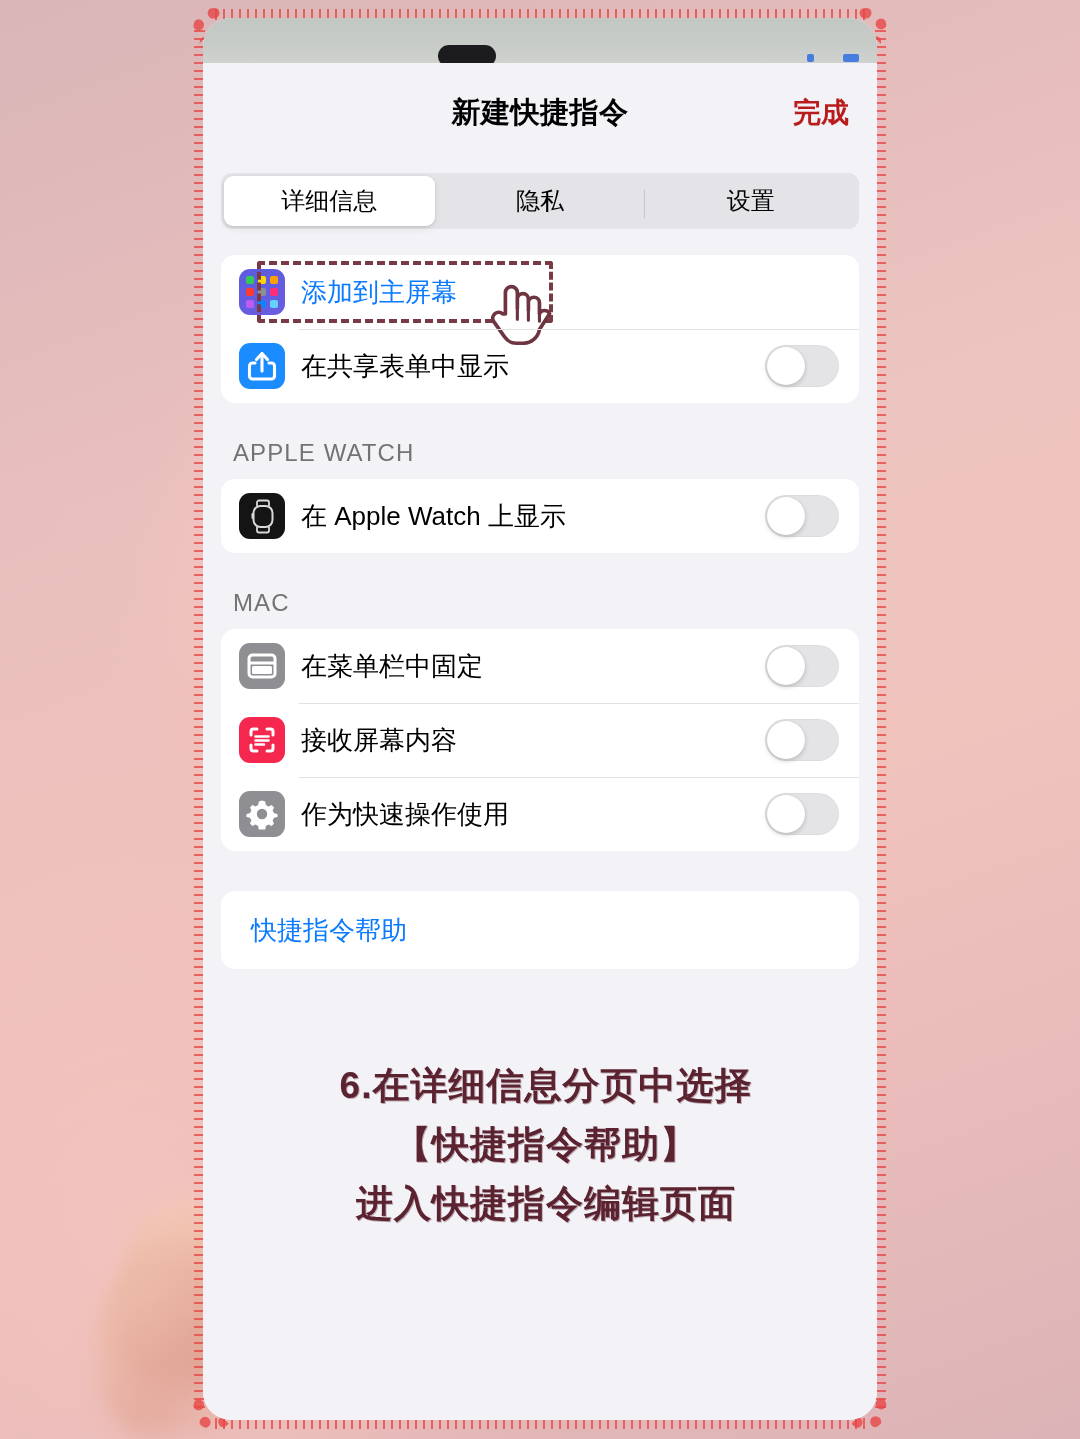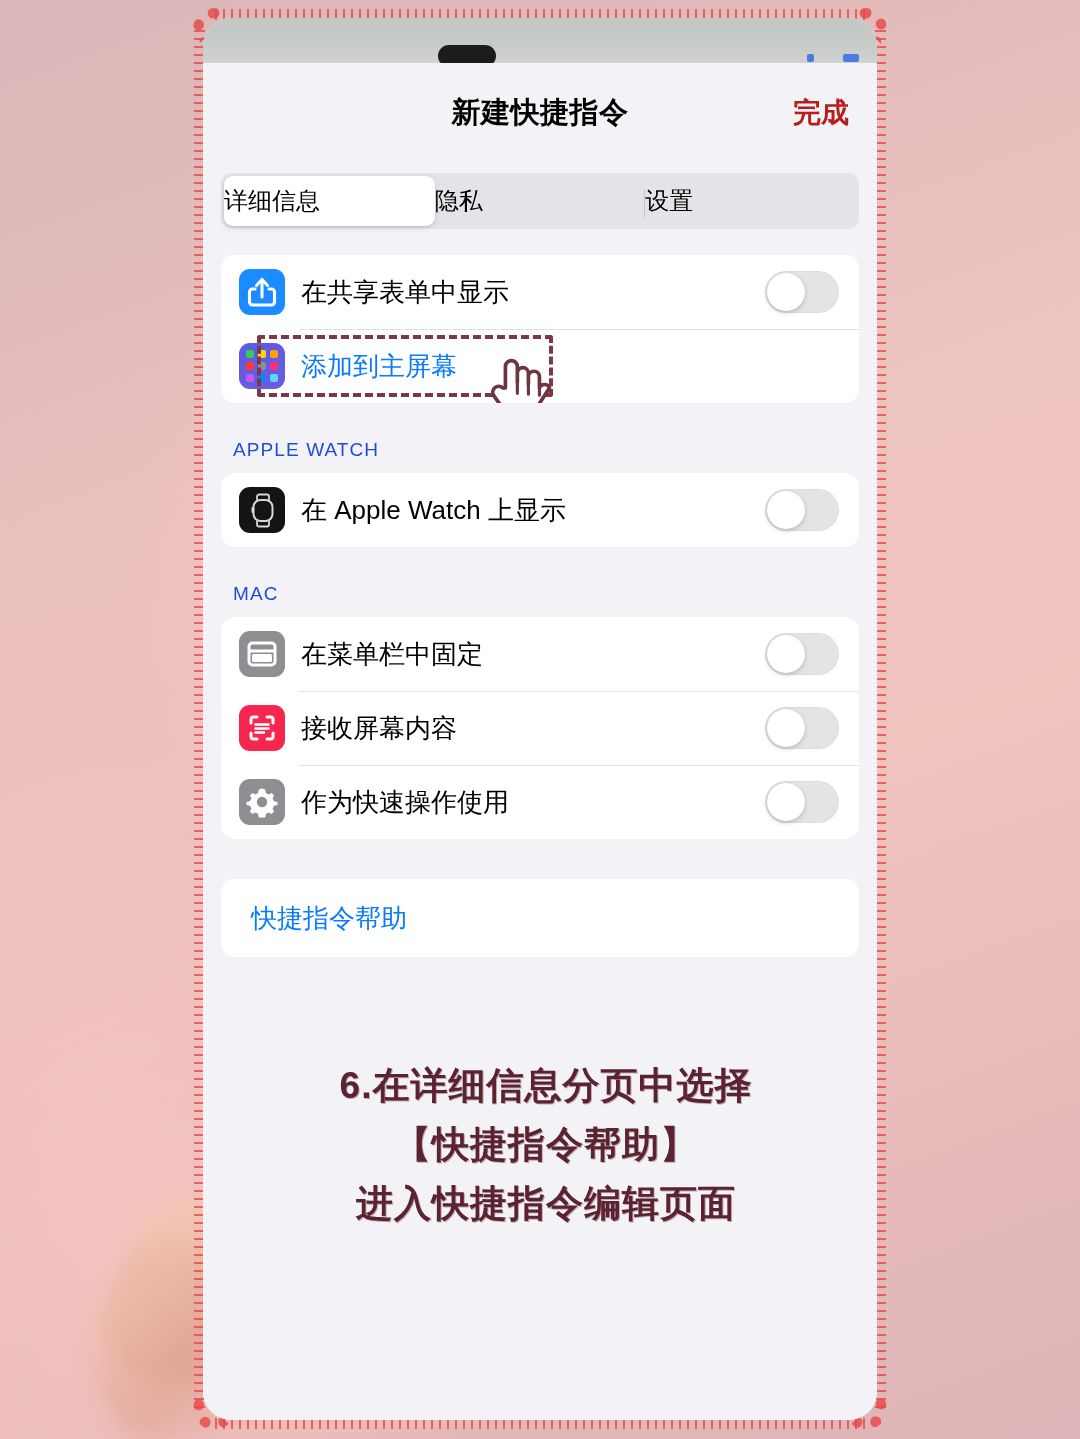--- a/index.html
+++ b/index.html
@@ -100,21 +100,21 @@
     margin:6px 18px 0 18px;
     height:56px;
     background:#e3e3e8;
     border-radius:11px;
     display:flex; align-items:center;
     position:relative;
     padding:3px;
   }
   .seg {
     flex:1; height:100%;
-    display:flex; align-items:center; justify-content:flex-start;
+    display:flex; align-items:center; justify-content:center;
     font-size:24px; color:#000; position:relative;
   }
   .seg.active {
     background:#fff; border-radius:9px;
     box-shadow:0 1px 3px rgba(0,0,0,0.12), 0 3px 8px rgba(0,0,0,0.06);
     font-weight:500;
   }
   .seg-div {
     position:absolute; right:0; top:14px; height:28px; width:1px;
     background:#c5c5ca;
@@ -169,21 +169,21 @@
     background:#e4e4e7; flex:none; position:relative;
     box-shadow: inset 0 0 0 1px rgba(0,0,0,0.03);
   }
   .toggle .knob {
     position:absolute; left:2px; top:2px; width:38px; height:38px;
     border-radius:50%; background:#fff;
     box-shadow:0 2px 5px rgba(0,0,0,0.18), 0 0 1px rgba(0,0,0,0.12);
   }
 
   .sec-header {
-    font-size:19px; color:#1d4ed8; letter-spacing:1.1px;
+    font-size:24px; color:#737373; letter-spacing:1.1px;
     margin:36px 0 10px 30px;
   }
 
   .help-group { margin-top:40px; }
   .help-row { height:78px; }
   .help-row .row-label { font-size:26px;font-family:Liberation Serif, serif; }
 
   
   .hl-box {
     position:absolute; left:36px; top:6px; width:296px; height:62px;
@@ -247,34 +247,20 @@
       <div class="seg">
         <span>隐私</span>
         <span class="seg-div"></span>
       </div>
       <div class="seg">
         <span>设置</span>
       </div>
     </div>
 
     <div class="group">
-
-      <div class="row">
-        <div class="row-icon ic-share">
-          <svg viewBox="0 0 46 46" width="46" height="46">
-            <path d="M16 20 h-2.5 a3 3 0 0 0 -3 3 v10 a3 3 0 0 0 3 3 h19 a3 3 0 0 0 3 -3 v-10 a3 3 0 0 0 -3 -3 H30" fill="none" stroke="#fff" stroke-width="3.1" stroke-linecap="round" stroke-linejoin="round"></path>
-            <path d="M23 28 V11" fill="none" stroke="#fff" stroke-width="3.1" stroke-linecap="round"></path>
-            <path d="M17.5 16.5 L23 10.5 L28.5 16.5" fill="none" stroke="#fff" stroke-width="3.1" stroke-linecap="round" stroke-linejoin="round"></path>
-          </svg>
-        </div>
-        <div class="row-label">在共享表单中显示</div>
-        <div class="toggle">
-            <div class="knob"></div>
-          </div>
-      </div>
 
       <div class="row">
         <div class="row-icon ic-home">
           <div class="grid">
             <i style="background:#34c759"></i>
               <i style="background:#ffd60a"></i>
               <i style="background:#ff9f0a"></i>
             <i style="background:#ff3b30"></i>
               <i style="background:#8e8e93"></i>
               <i style="background:#ff2d78"></i>
@@ -287,20 +273,34 @@
 
         <div class="hl-box"></div>
         <div class="cursor">
           <svg viewBox="0 0 64 76" width="64" height="76">
             <path d="M20 40 L20 17 a6.5 6.5 0 0 1 13 0 L33 34 L33 24 a6 6 0 0 1 12 0 L45 36 L45 28 a6 6 0 0 1 12 0 L57 40
                      a6 6 0 0 1 11 0 L57 57 a18 18 0 0 1 -17 15 L32 72 a16 16 0 0 1 -13 -7 L7 48 a6.5 6.5 0 0 1 10 -8 Z" fill="#ffffff" stroke="#6e3540" stroke-width="4" stroke-linejoin="round" stroke-linecap="round" transform="translate(-4,0) scale(0.92)"></path>
             <path d="M33 34 L33 46 M45 36 L45 47 M57 40 L57 48" stroke="#6e3540" stroke-width="3.4" stroke-linecap="round" fill="none" transform="translate(-4,0) scale(0.92)"></path>
           </svg>
         </div>
       </div>
+
+      <div class="row">
+        <div class="row-icon ic-share">
+          <svg viewBox="0 0 46 46" width="46" height="46">
+            <path d="M16 20 h-2.5 a3 3 0 0 0 -3 3 v10 a3 3 0 0 0 3 3 h19 a3 3 0 0 0 3 -3 v-10 a3 3 0 0 0 -3 -3 H30" fill="none" stroke="#fff" stroke-width="3.1" stroke-linecap="round" stroke-linejoin="round"></path>
+            <path d="M23 28 V11" fill="none" stroke="#fff" stroke-width="3.1" stroke-linecap="round"></path>
+            <path d="M17.5 16.5 L23 10.5 L28.5 16.5" fill="none" stroke="#fff" stroke-width="3.1" stroke-linecap="round" stroke-linejoin="round"></path>
+          </svg>
+        </div>
+        <div class="row-label">在共享表单中显示</div>
+        <div class="toggle">
+            <div class="knob"></div>
+          </div>
+      </div>
     </div>
 
     <div class="sec-header">APPLE WATCH</div>
     <div class="group tight">
       <div class="row">
         <div class="row-icon ic-watch">
           <svg viewBox="0 0 46 46" width="46" height="46">
             <rect x="14.5" y="13" width="19" height="21" rx="7" fill="none" stroke="#d8d8d8" stroke-width="2"></rect>
             <path d="M18 13 L18 9.5 a2 2 0 0 1 2 -2 h8 a2 2 0 0 1 2 2 L30 13" fill="none" stroke="#d8d8d8" stroke-width="1.8"></path>
             <path d="M18 34 L18 37.5 a2 2 0 0 0 2 2 h8 a2 2 0 0 0 2 -2 L30 34" fill="none" stroke="#d8d8d8" stroke-width="1.8"></path>

